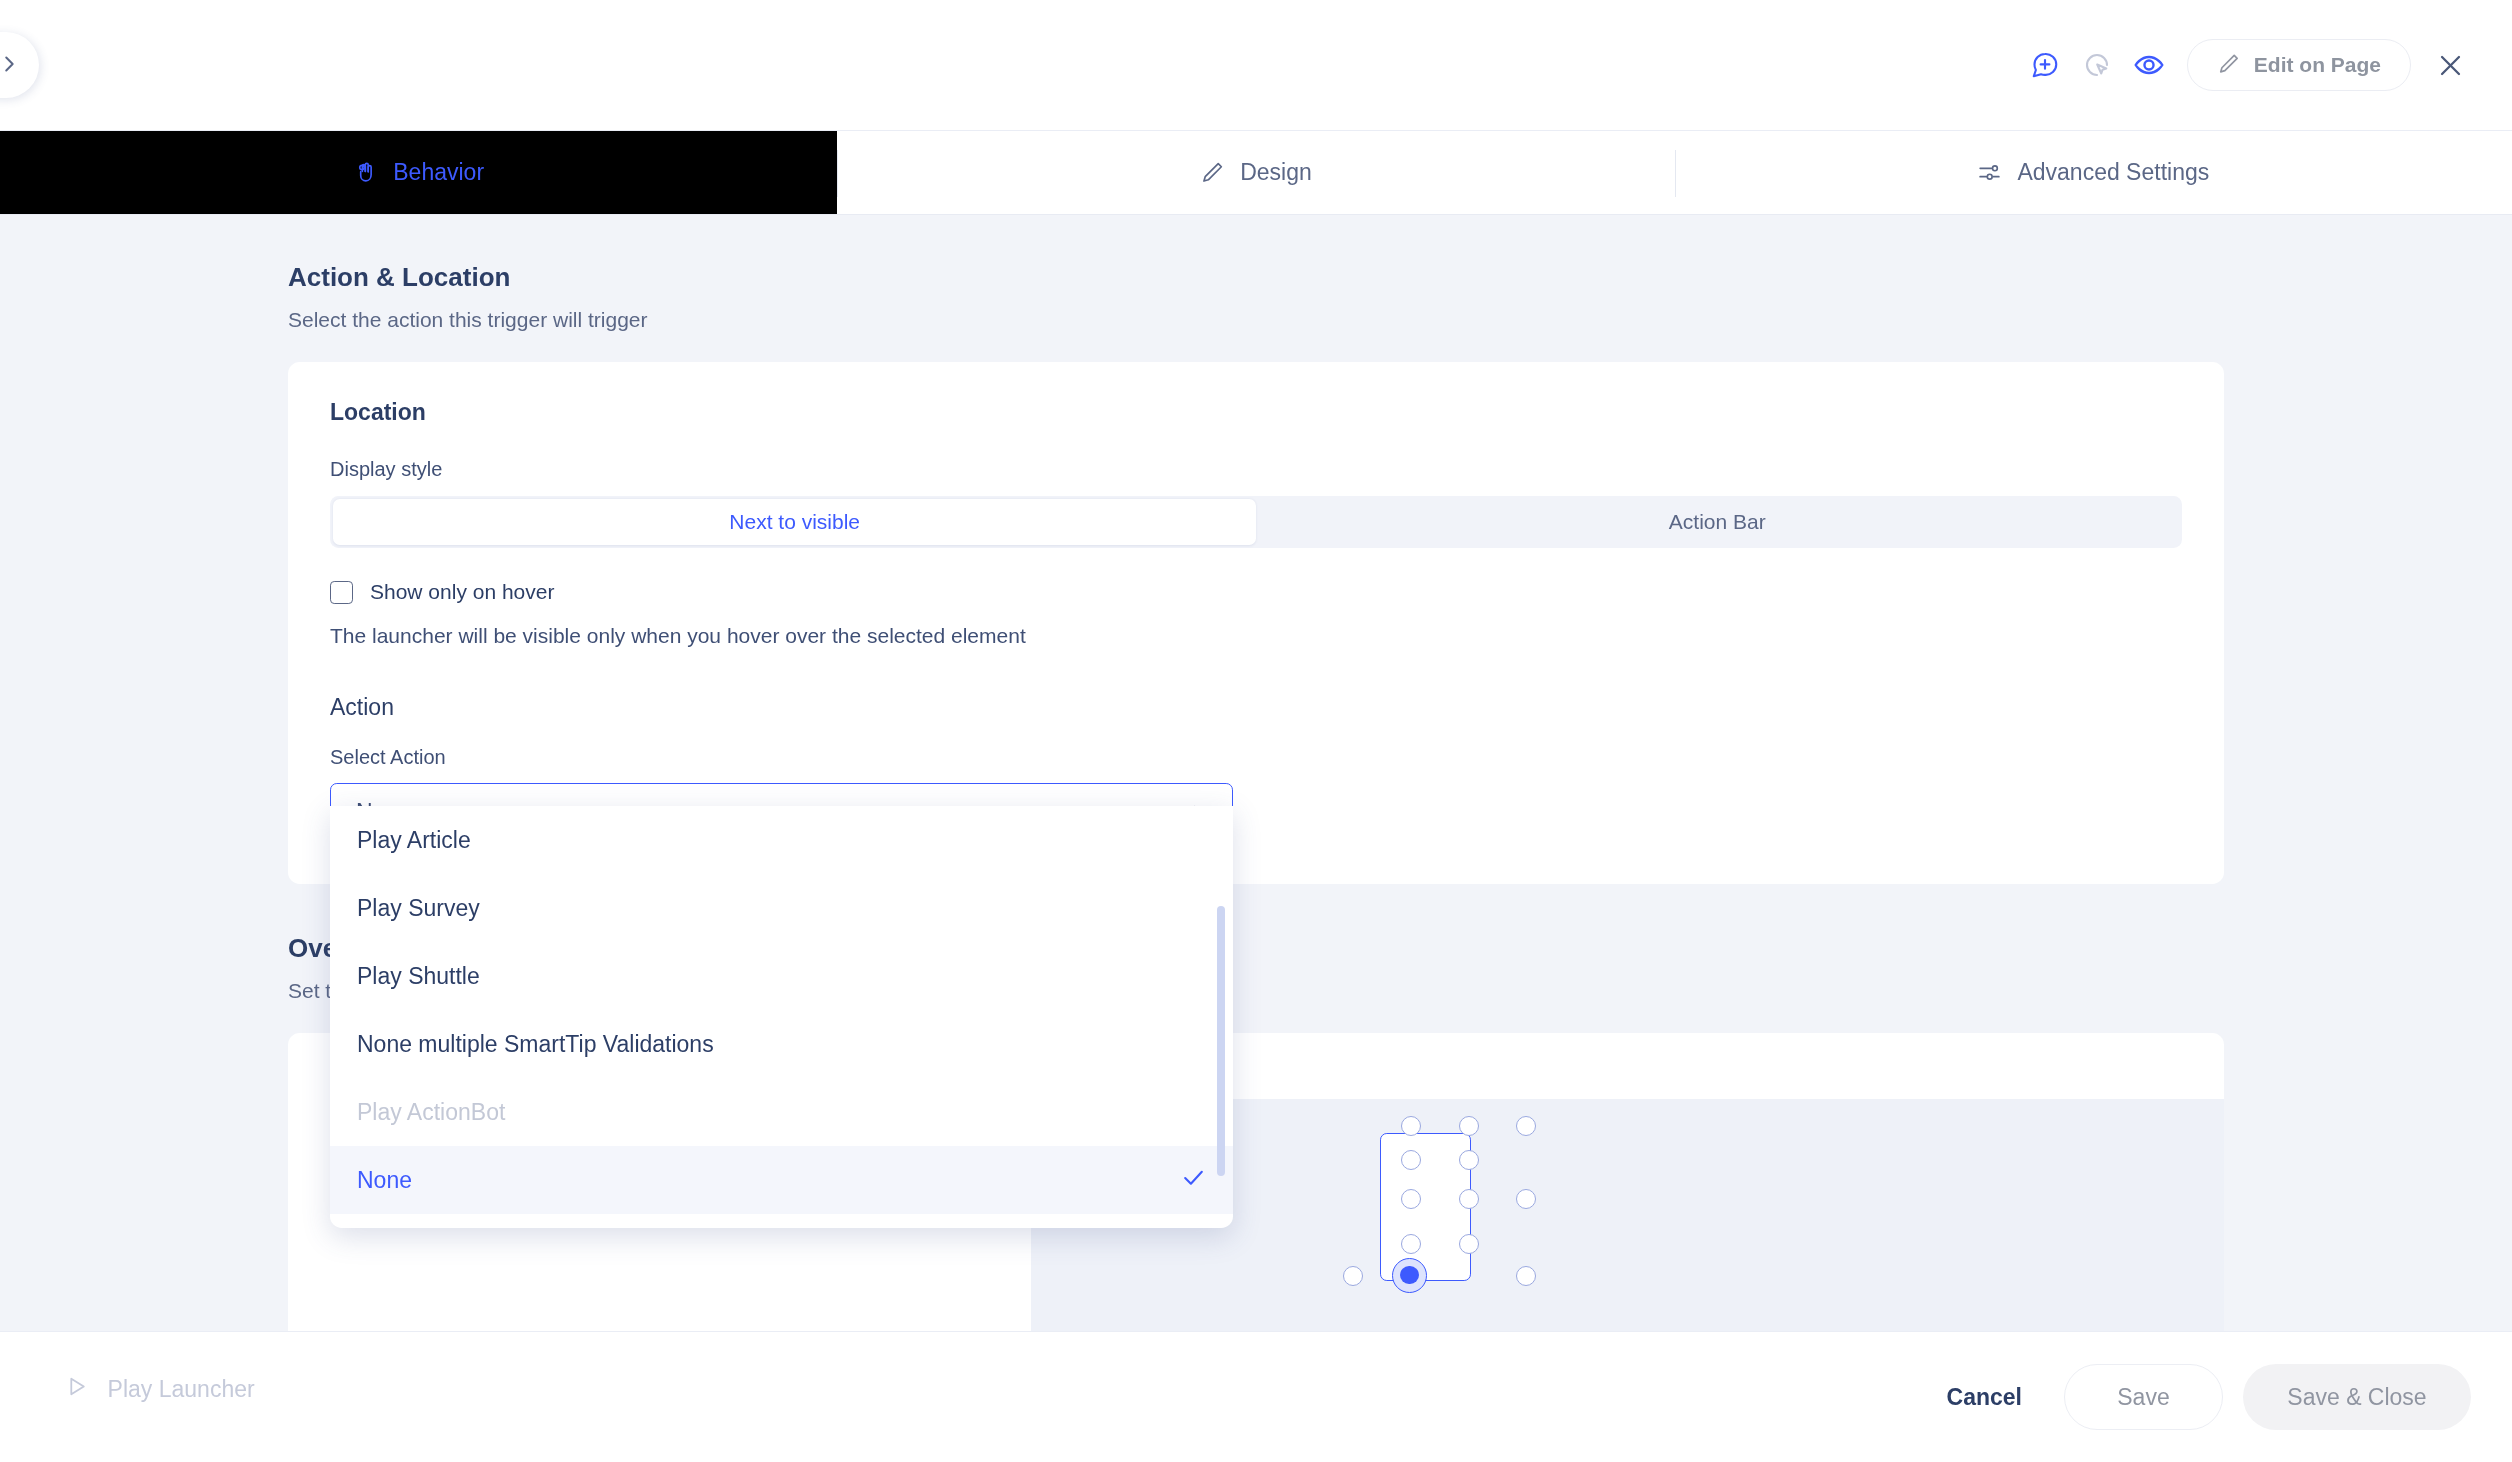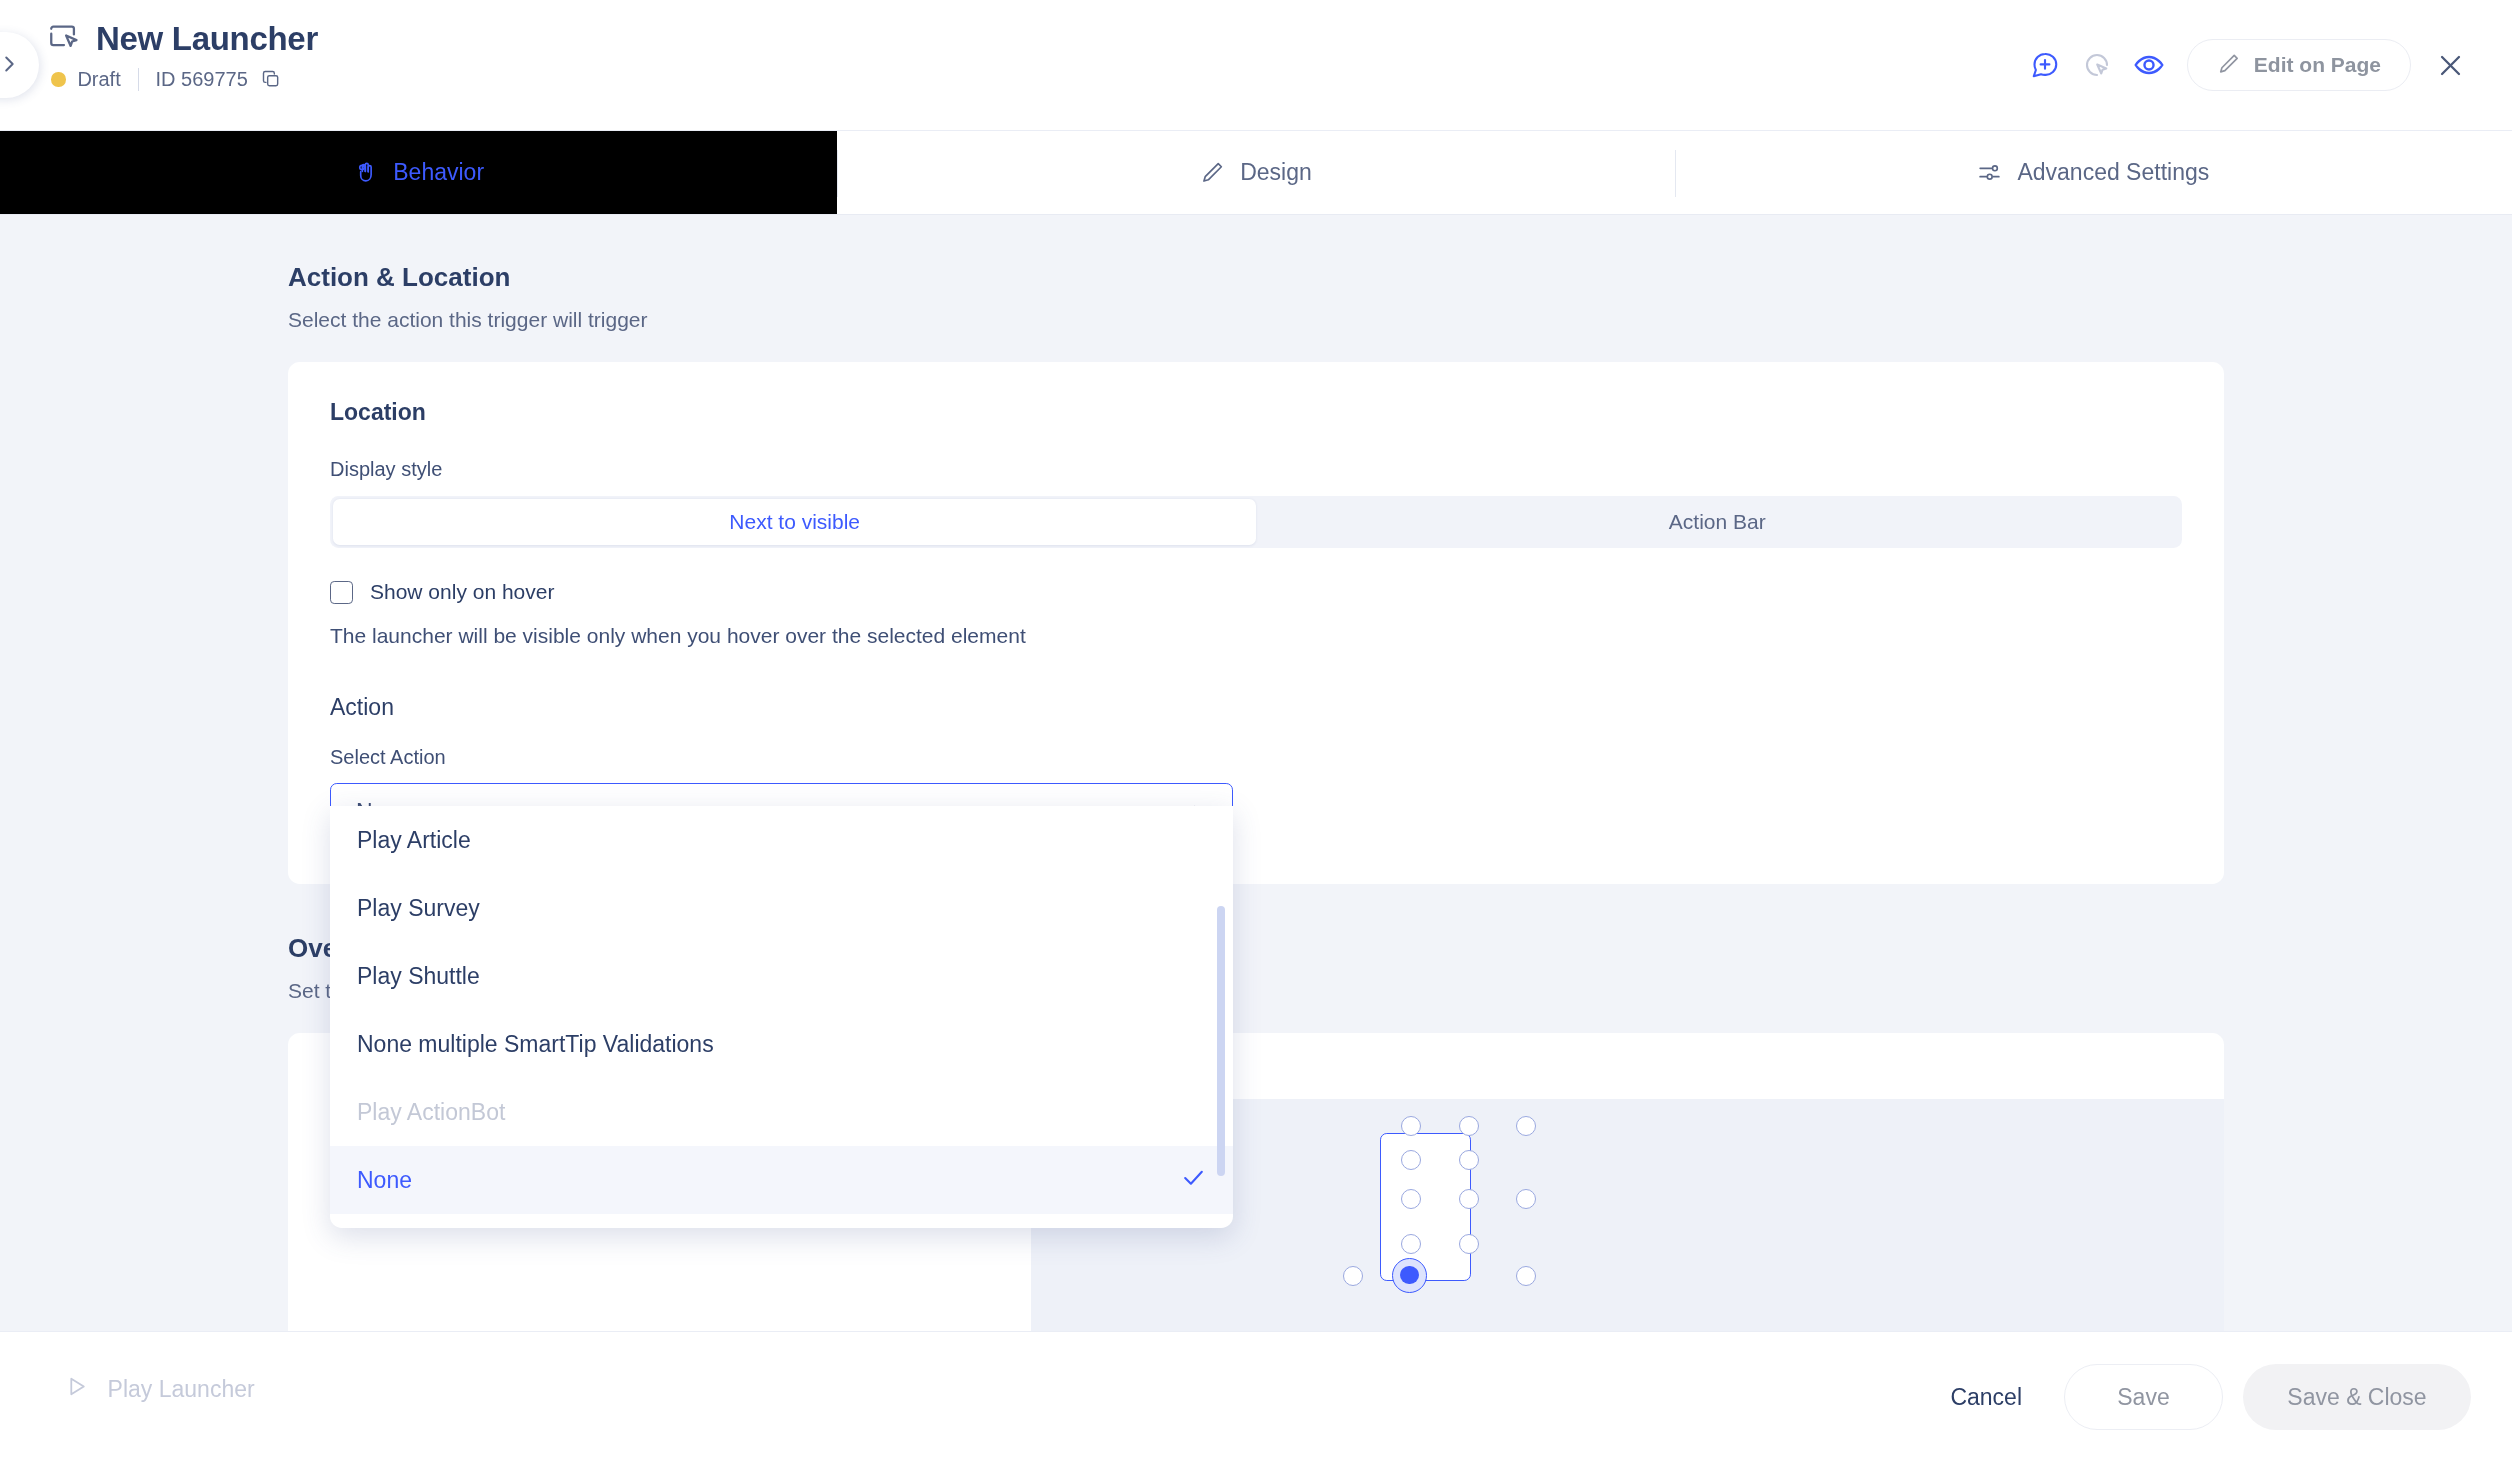--- a/index.html
+++ b/index.html
@@ -257,21 +257,21 @@
     position: absolute; left: 64px; top: 42px;
     display: flex; align-items: center; gap: 18.6px;
     font-size: 23px; color: #c5cada;
     cursor: default;
   }
   .foot-right {
     position: absolute; right: 41px; top: 32px;
     display: flex; align-items: center; gap: 20px;
   }
   .btn-text {
-    font-size: 23px; color: #2c3e66; font-weight: 400;
+    font-size: 23px; color: #2c3e66; font-weight: 700;
     padding: 0 22px; height: 66px; display:flex; align-items:center;
     cursor: pointer;
   }
   .btn-outline {
     height: 66px; min-width: 159px; padding: 0 34px;
     border: 0.8px solid #eceef4; border-radius: 33px;
     display: flex; align-items: center; justify-content: center;
     font-size: 23px; color: #9095a1;
     background: #fff; cursor: pointer;
   }
@@ -291,44 +291,20 @@
   <div class="header">
 
     <div class="collapse-tab">
       <span>
         <svg viewBox="0 0 24 24" fill="none" stroke="#5b6786" stroke-width="2.2" stroke-linecap="round" stroke-linejoin="round">
             <polyline points="9 5 16 12 9 19"></polyline>
           </svg>
       </span>
     </div>
 
-    <div class="title-block">
-      <div class="title-row">
-        <span class="launcher-icon">
-          <svg viewBox="0 0 24 24" width="34" height="34" fill="none" stroke="#5b6786" stroke-width="1.6" stroke-linecap="round" stroke-linejoin="round">
-            <path d="M3 5.5A1.5 1.5 0 0 1 4.5 4h13A1.5 1.5 0 0 1 19 5.5v4"></path>
-            <path d="M12 17H4.5A1.5 1.5 0 0 1 3 15.5V9"></path>
-            <path d="M13.5 10.2l7.3 3.3-3.1 1-1 3.1-3.2-7.4z"></path>
-          </svg>
-        </span>
-        <span class="page-title">New Launcher</span>
-      </div>
-      <div class="meta-row">
-        <span class="status-dot"></span>
-        <span class="status-text">Draft</span>
-        <span class="meta-sep"></span>
-        <span class="meta-id">ID 569775</span>
-        <span class="copy-icon">
-          <svg viewBox="0 0 24 24" width="20" height="20" fill="none" stroke="#5b6786" stroke-width="1.7" stroke-linecap="round" stroke-linejoin="round">
-            <rect x="8" y="8" width="12" height="12" rx="2"></rect>
-            <path d="M16 6V5a2 2 0 0 0-2-2H5a2 2 0 0 0-2 2v9a2 2 0 0 0 2 2h1"></path>
-          </svg>
-        </span>
-      </div>
-    </div>
 
     <div class="header-actions">
       <div class="hicon">
         <svg viewBox="0 0 24 24" width="30" height="30" fill="none" stroke="#3d5afe" stroke-width="1.7" stroke-linecap="round" stroke-linejoin="round">
           <path d="M21 11.5a8.4 8.4 0 0 1-9 8.4 9.6 9.6 0 0 1-3.2-.5L3 21l1.7-5A8.2 8.2 0 0 1 3.6 11.5 8.4 8.4 0 0 1 12 3.2a8.4 8.4 0 0 1 9 8.3z"></path>
           <line x1="12" y1="8" x2="12" y2="15"></line>
             <line x1="8.5" y1="11.5" x2="15.5" y2="11.5"></line>
         </svg>
       </div>
       <div class="hicon">

